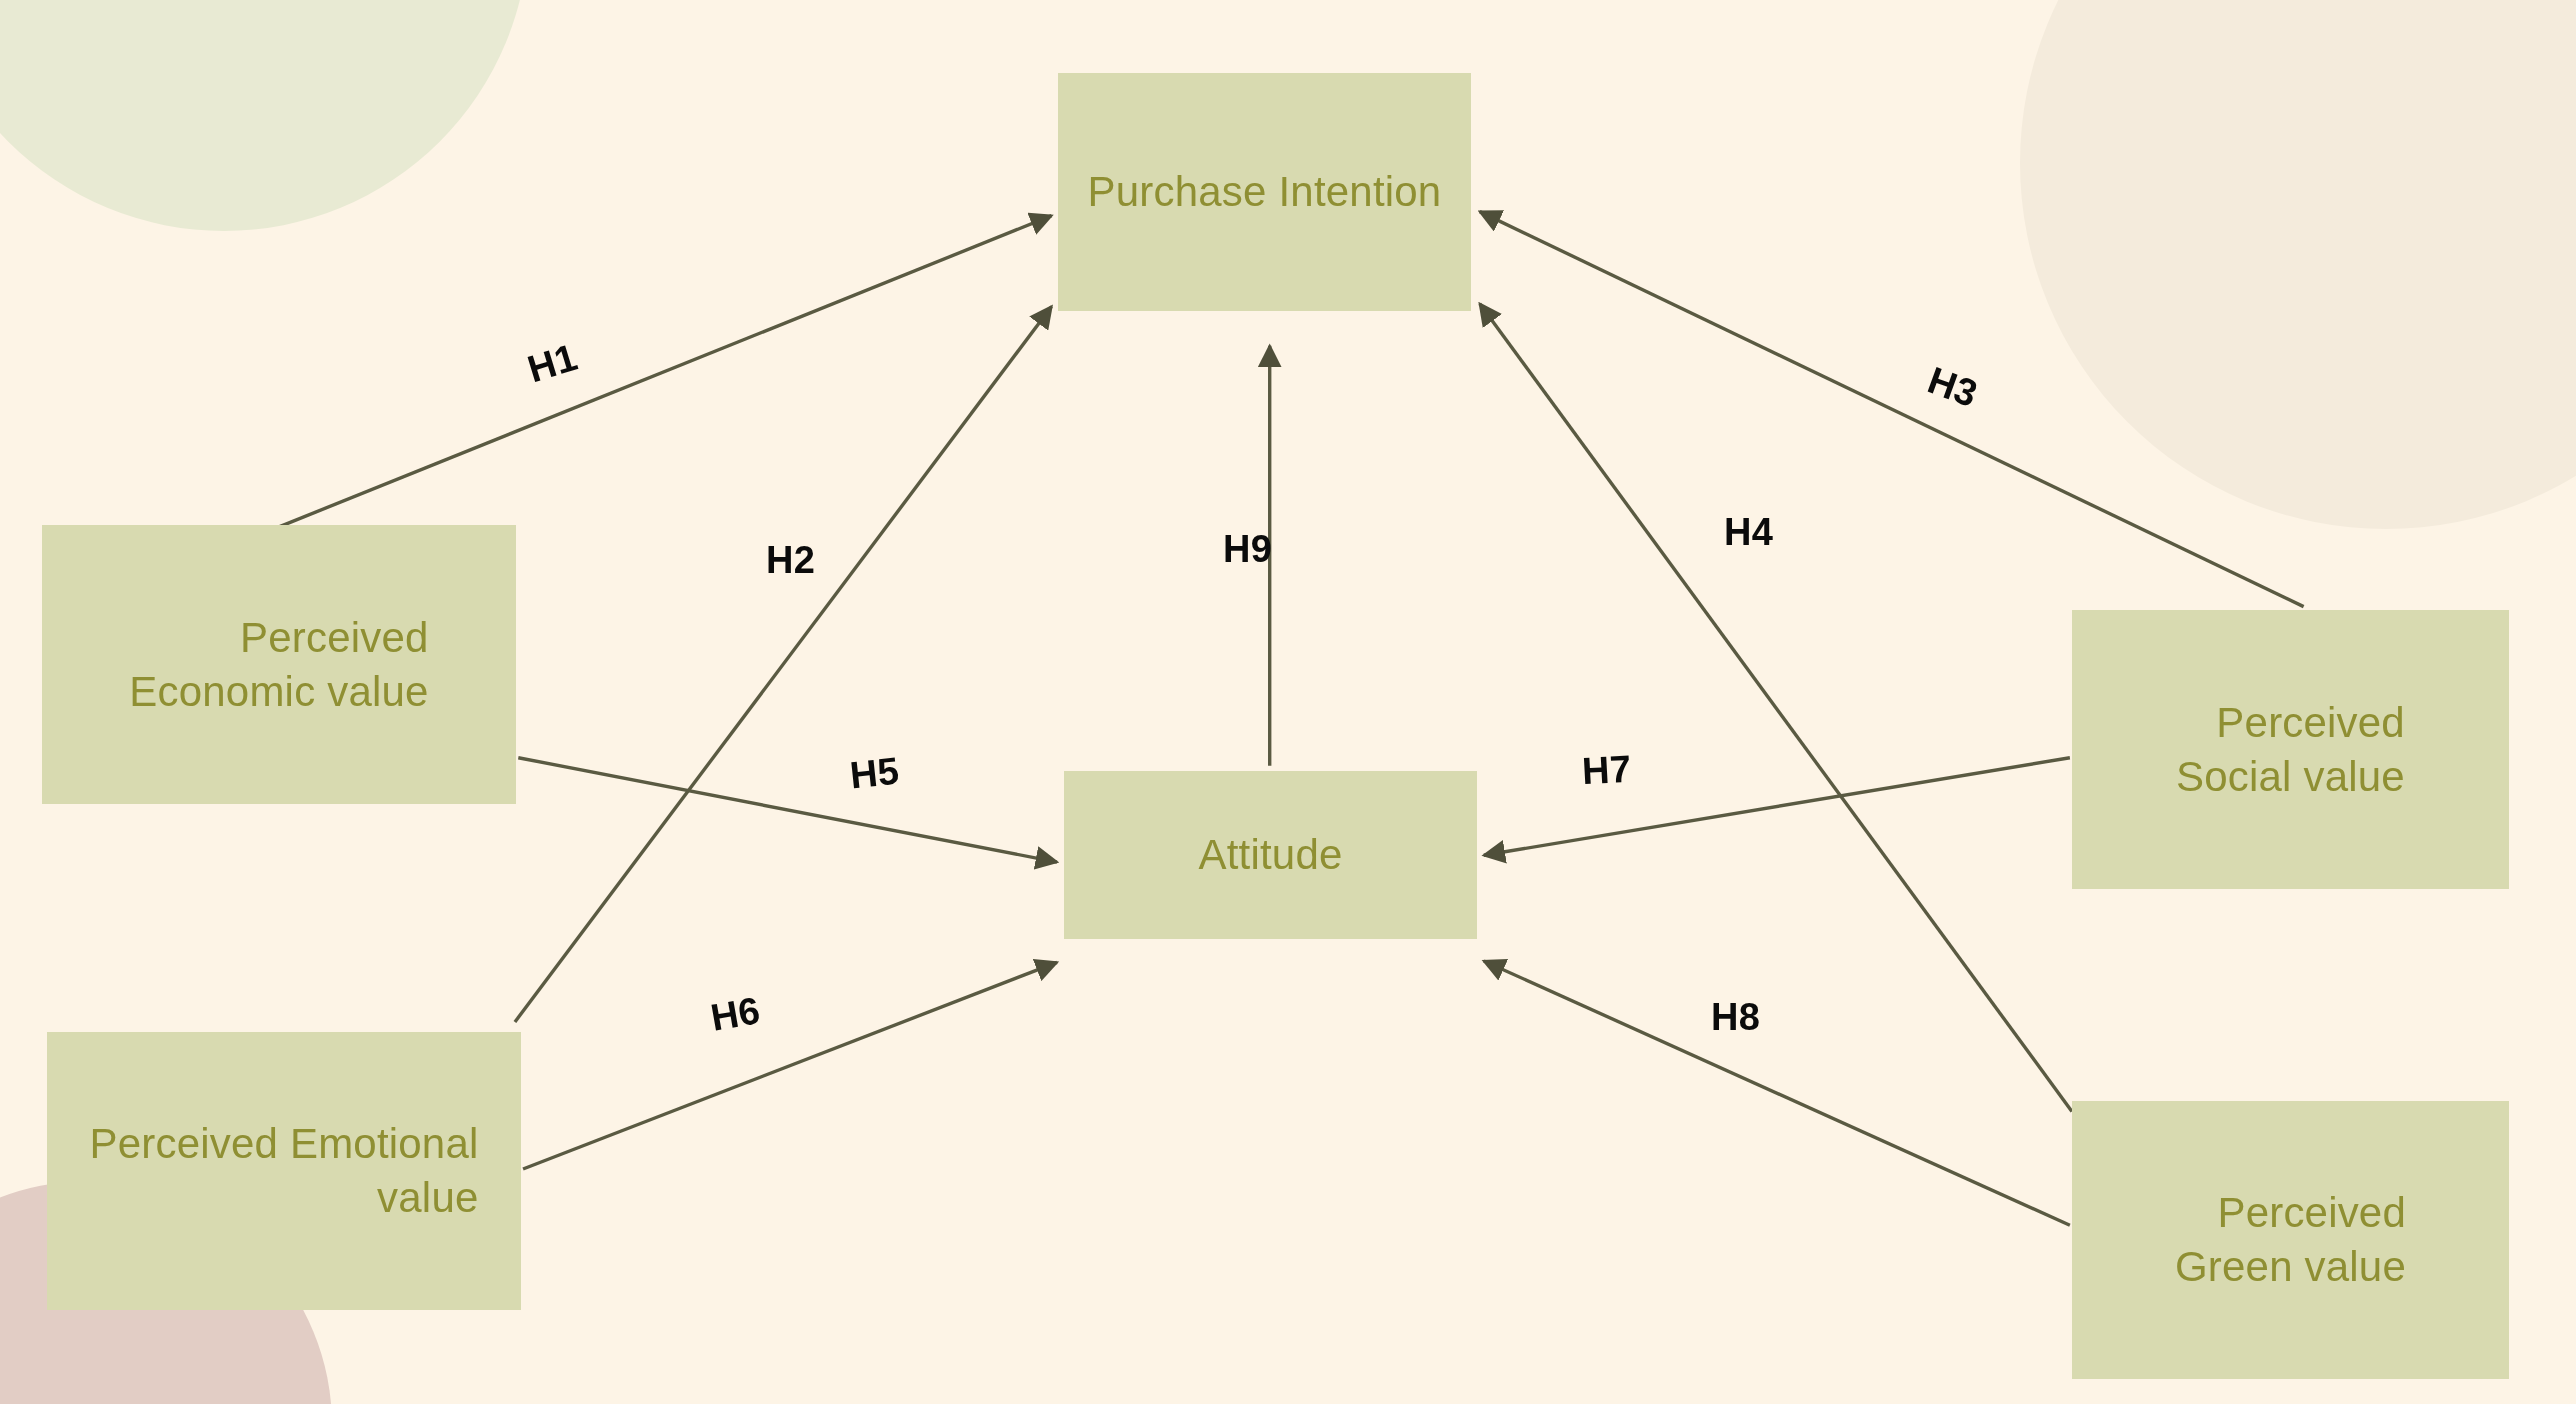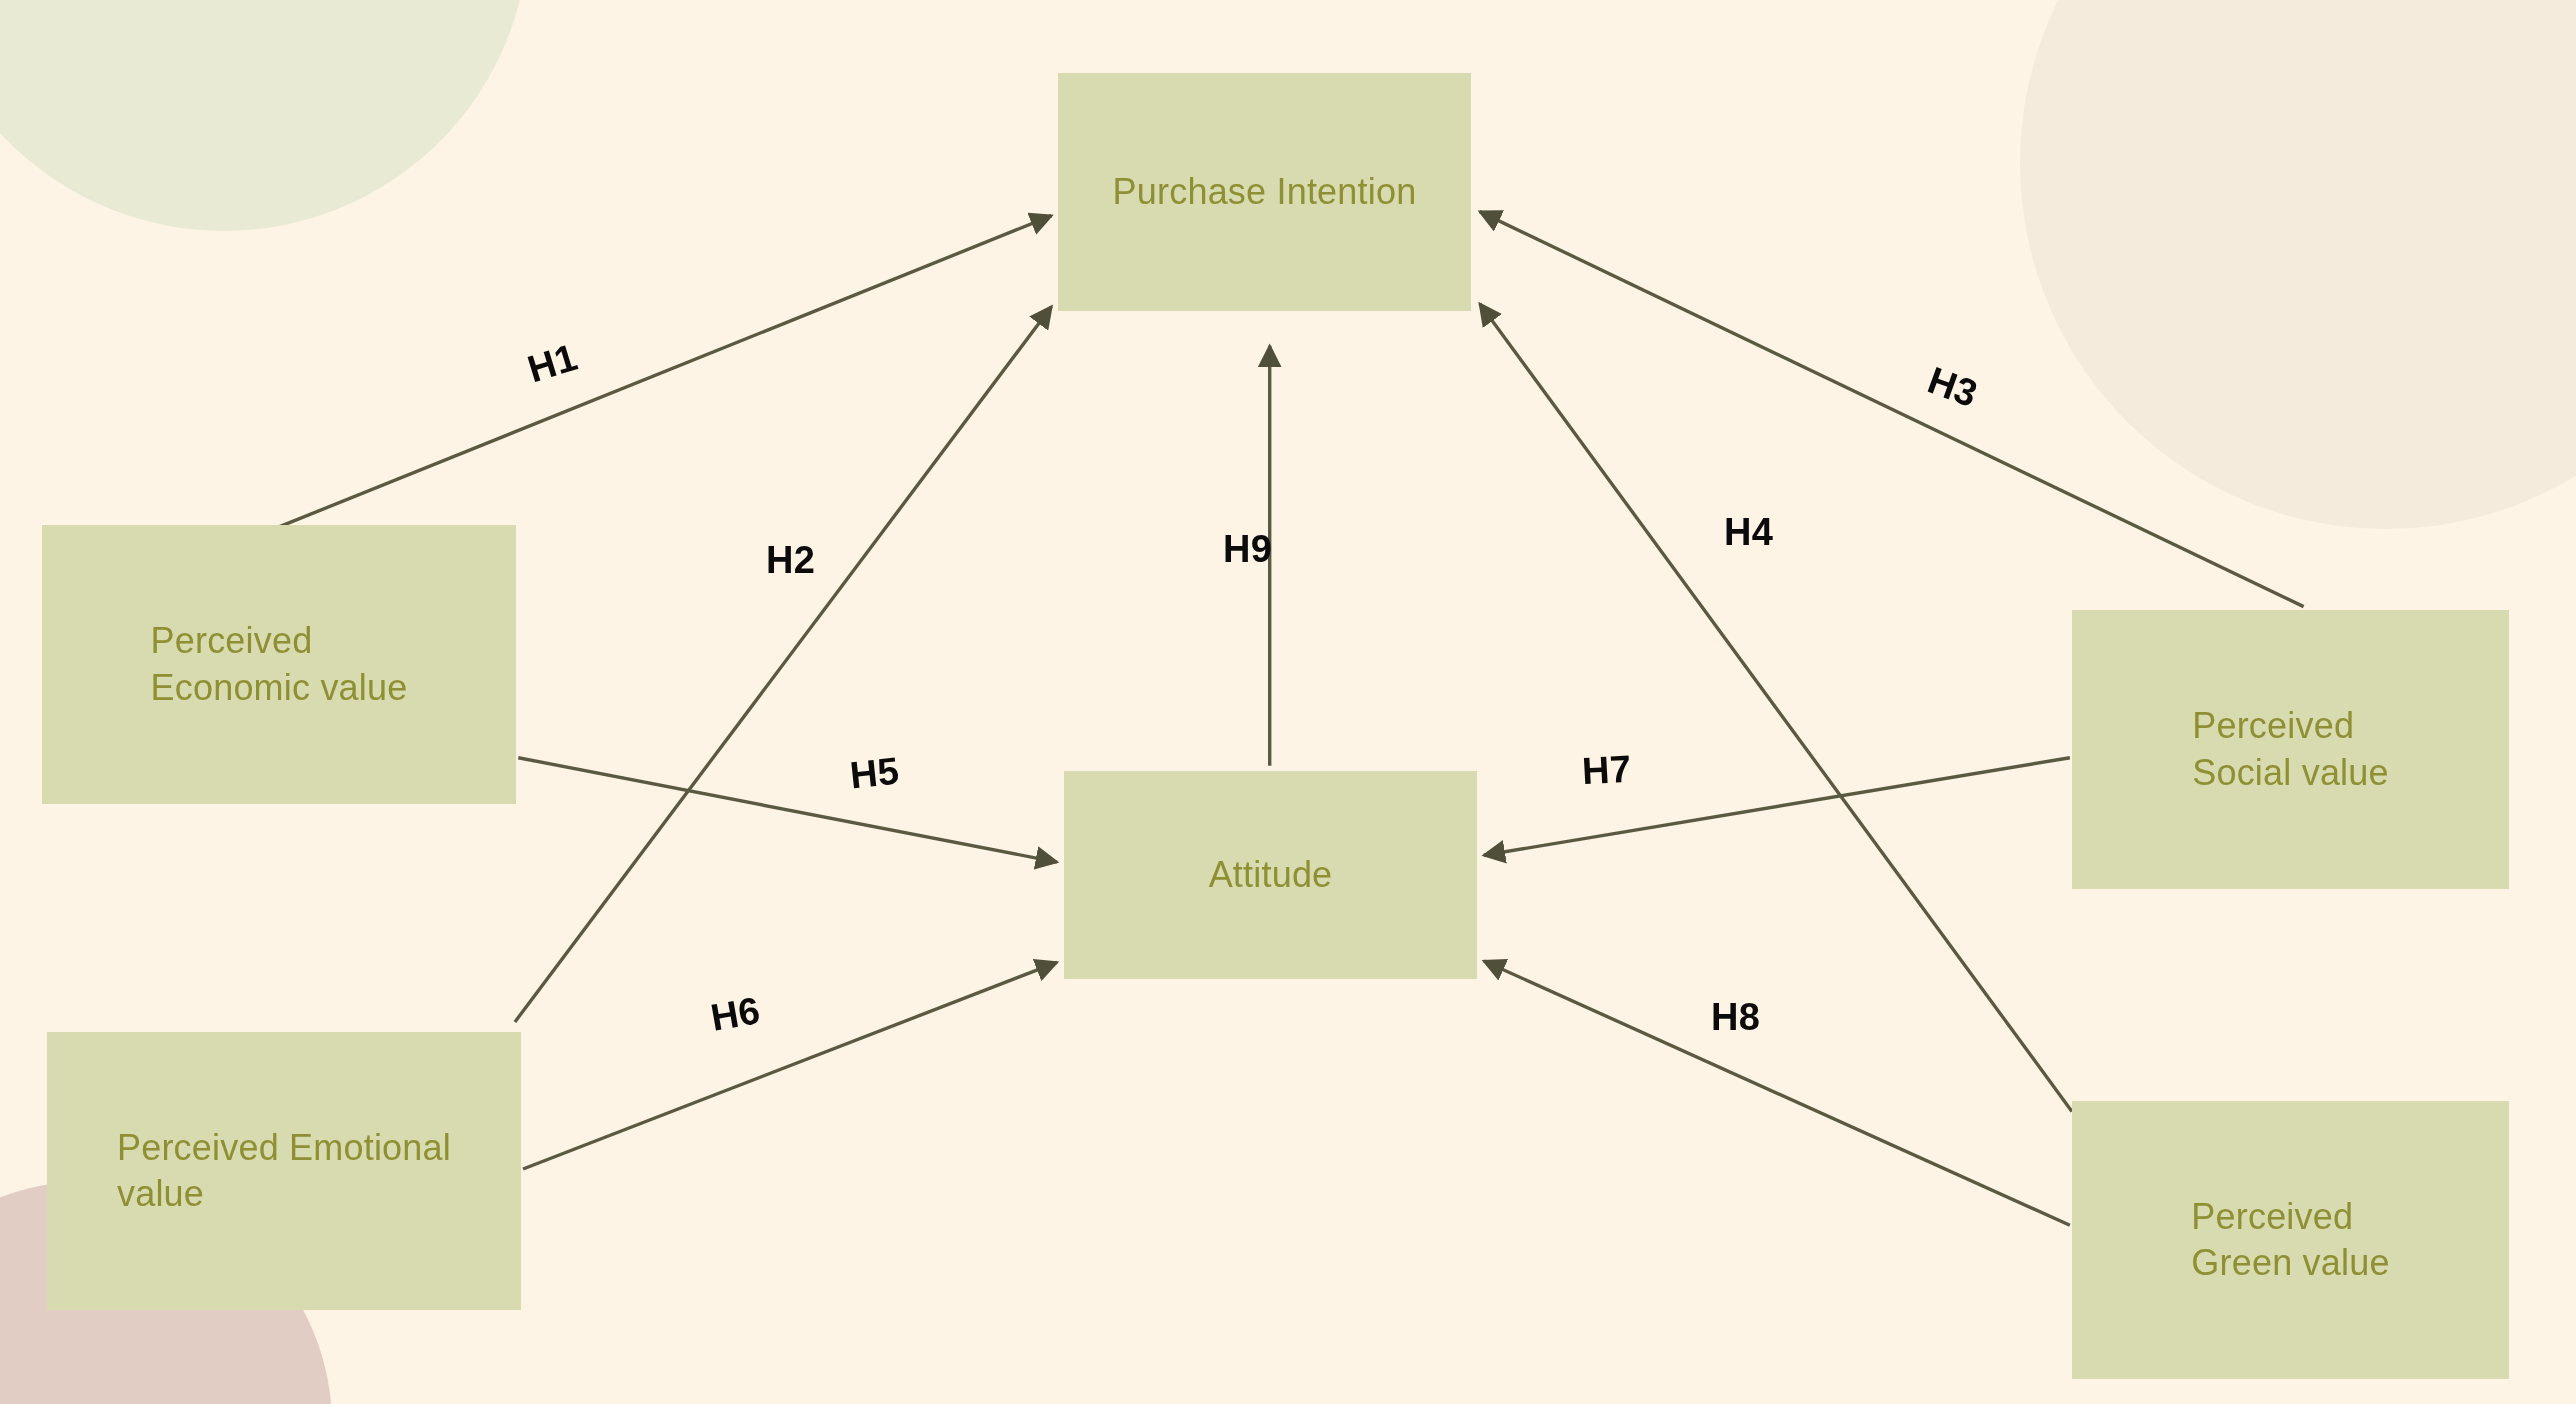--- a/index.html
+++ b/index.html
@@ -51,30 +51,30 @@
     height: 1405px;
   }
   
   .node {
     position: absolute;
     background: #d8dab0;
     color: #8f8f33;
     display: flex;
     align-items: center;
     justify-content: center;
-    text-align: left;
-    font-size: 36px;
+    text-align: right;
+    font-size: 42px;
     line-height: 1.28;
     font-weight: 400;
     letter-spacing: 0.2px;
     padding: 0 16.3px;
     box-sizing: border-box;
   }
   #node-purchase-intention { left: 1058px; top: 73px;  width: 413px; height: 238px; }
-  #node-attitude           { left: 1064px; top: 771px; width: 413px; height: 208px; }
+  #node-attitude           { left: 1064px; top: 771px; width: 413px; height: 168px; }
   #node-economic           { left: 42px;   top: 525px;  width: 474px; height: 279px; }
   #node-emotional          { left: 47px;   top: 1032px; width: 474px; height: 278px; }
   #node-social             { left: 2072px; top: 610px;  width: 437px; height: 279px; }
   #node-green              { left: 2072px; top: 1101px; width: 437px; height: 278px; }
 
   
   .hlabel {
     position: absolute;
     color: #0b0b0b;
     font-weight: bold;

